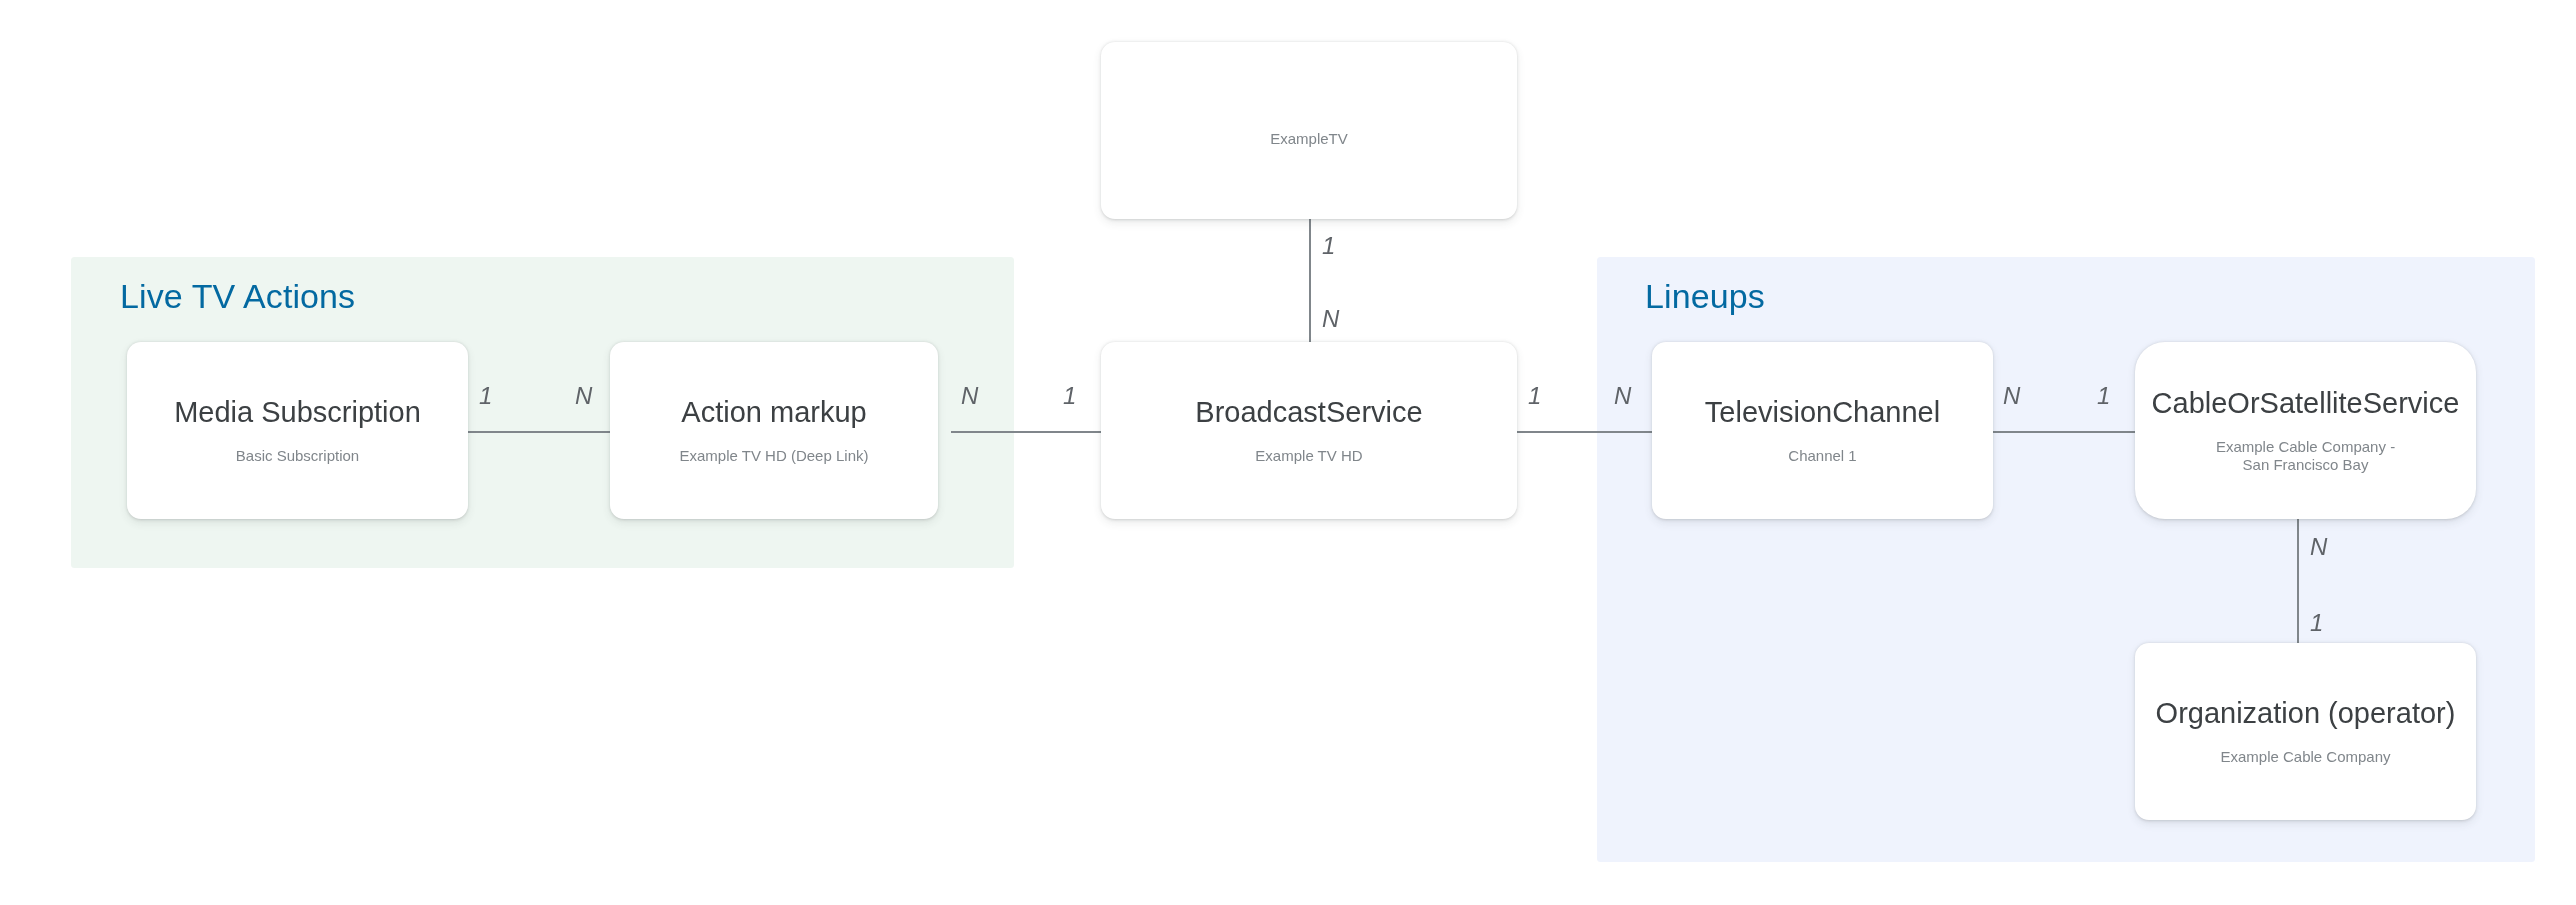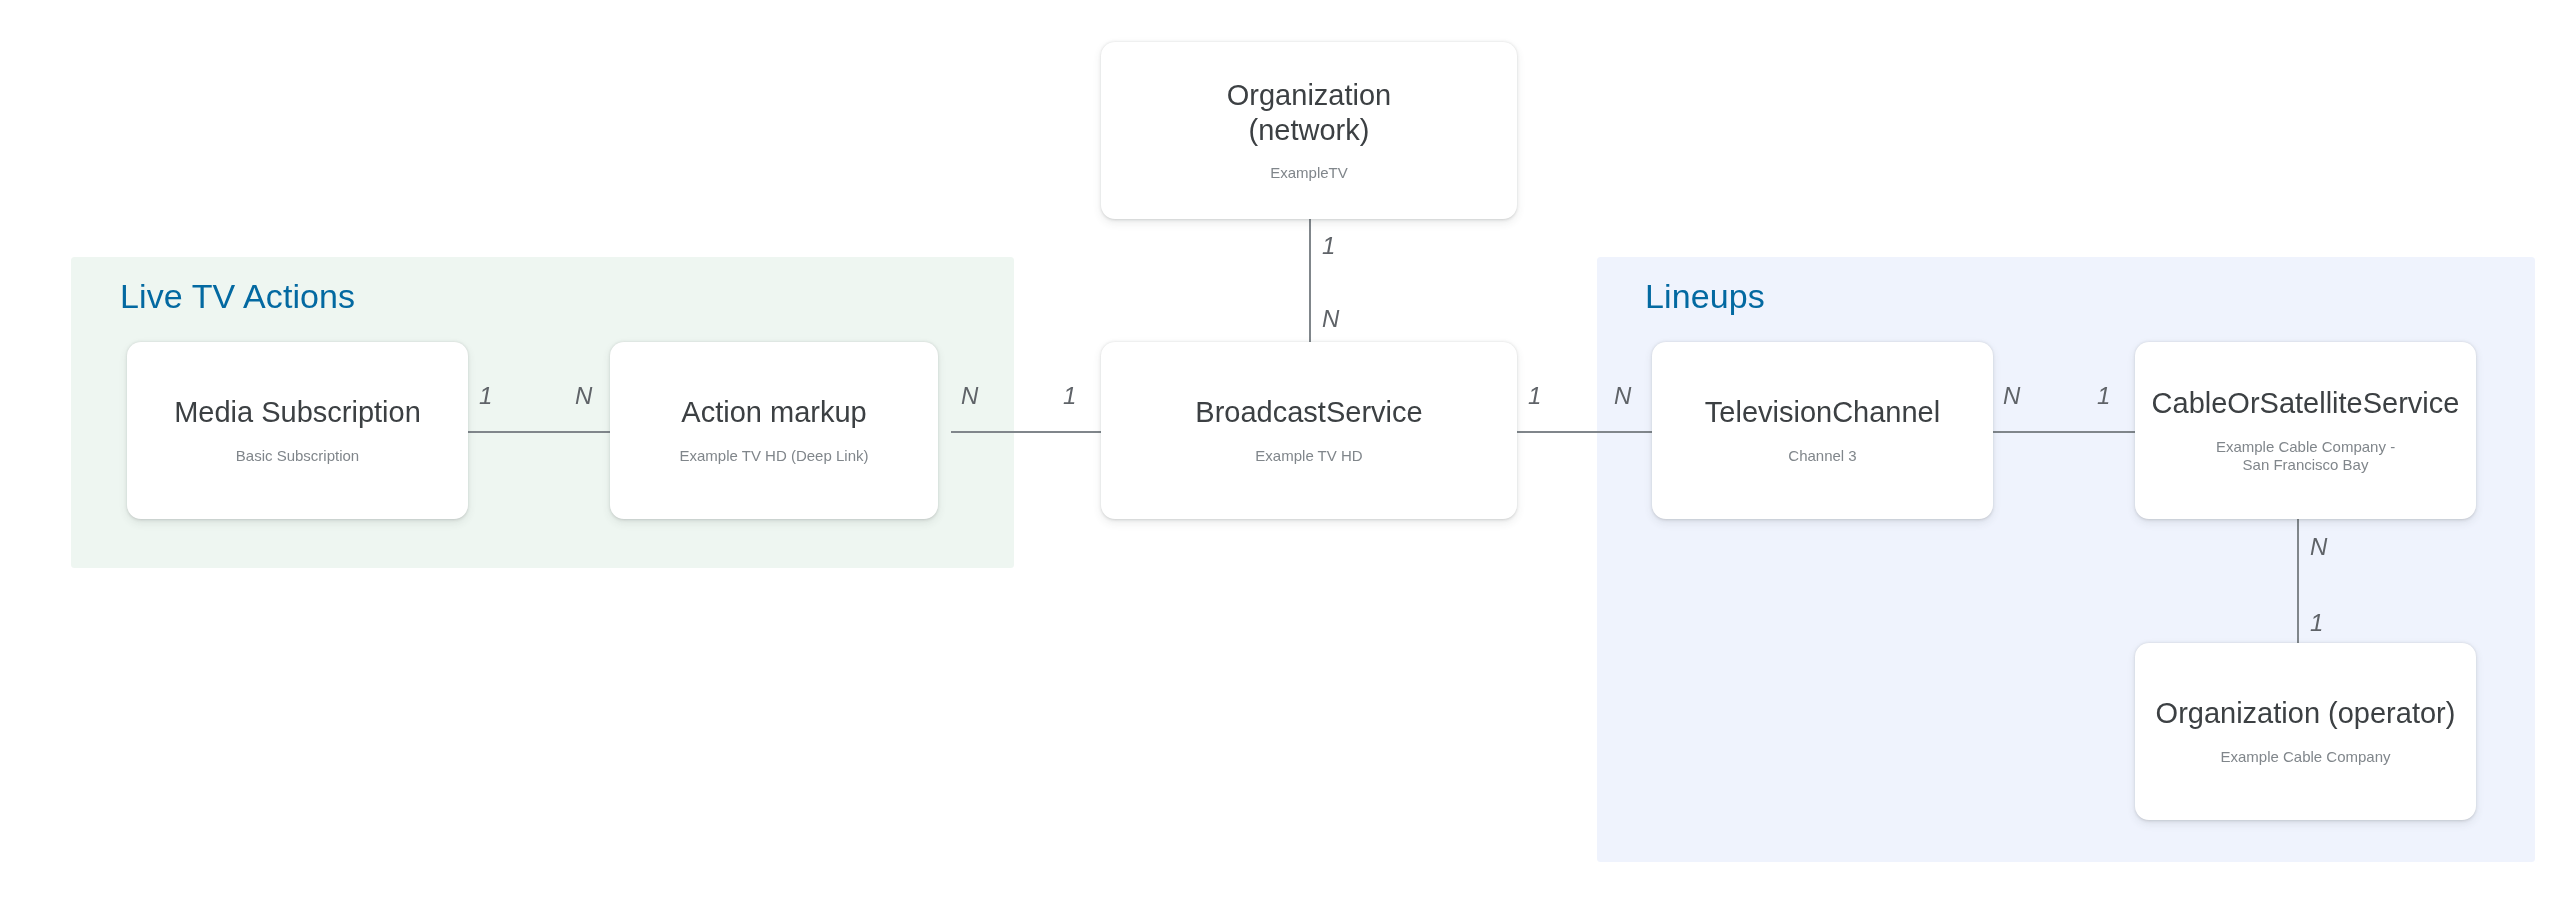--- a/index.html
+++ b/index.html
@@ -109,41 +109,39 @@
       <div class="card-label" style="left: 1614px; top: 382px;">N</div>
       <div class="conn-h" style="left: 1993px; top: 431px; width: 142px;"></div>
       <div class="card-label" style="left: 2003px; top: 382px;">N</div>
       <div class="card-label" style="left: 2097px; top: 382px;">1</div>
       <div class="conn-v" style="left: 2297px; top: 519px; height: 124px;"></div>
       <div class="card-label" style="left: 2310px; top: 533px;">N</div>
       <div class="card-label" style="left: 2310px; top: 609px;">1</div>
     </div>
   <div id="nodes-layer">
       <div class="card" style="left: 1101px; top: 42px; width: 416px; height: 177px;">
-        <div class="card-title">Organization
-(network)</div>
         <div class="card-sub">ExampleTV</div>
       </div>
       <div class="card" style="left: 127px; top: 342px; width: 341px; height: 177px;">
         <div class="card-title">Media Subscription</div>
         <div class="card-sub">Basic Subscription</div>
       </div>
       <div class="card" style="left: 610px; top: 342px; width: 328px; height: 177px;">
         <div class="card-title">Action markup</div>
         <div class="card-sub">Example TV HD (Deep Link)</div>
       </div>
       <div class="card" style="left: 1101px; top: 342px; width: 416px; height: 177px;">
         <div class="card-title">BroadcastService</div>
         <div class="card-sub">Example TV HD</div>
       </div>
       <div class="card" style="left: 1652px; top: 342px; width: 341px; height: 177px;">
         <div class="card-title">TelevisionChannel</div>
-        <div class="card-sub">Channel 3</div>
+        <div class="card-sub">Channel 1</div>
       </div>
-      <div class="card" style="left: 2135px; top: 342px; width: 341px; height: 177px;">
+      <div class="card" style="left: 2135px; top: 342px; width: 341px; height: 177px; border-radius: 30px;">
         <div class="card-title">CableOrSatelliteService</div>
         <div class="card-sub">Example Cable Company -
 San Francisco Bay</div>
       </div>
       <div class="card" style="left: 2135px; top: 643px; width: 341px; height: 177px;">
         <div class="card-title">Organization (operator)</div>
         <div class="card-sub">Example Cable Company</div>
       </div>
     </div>
 </div>

